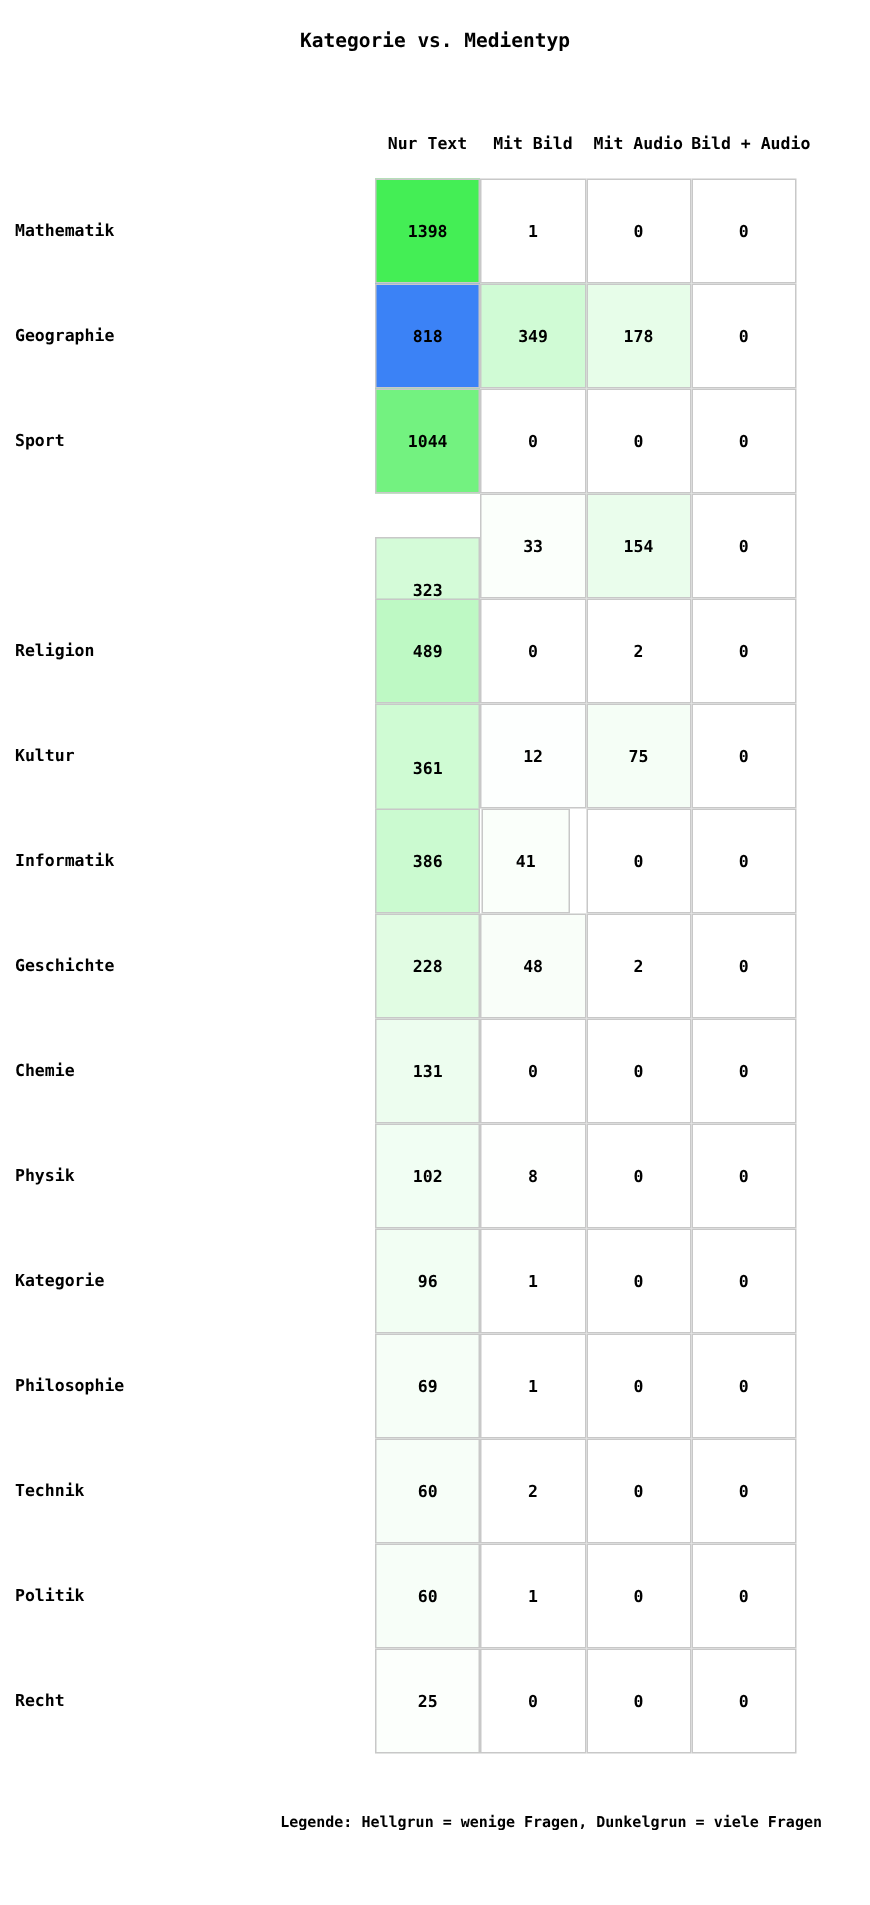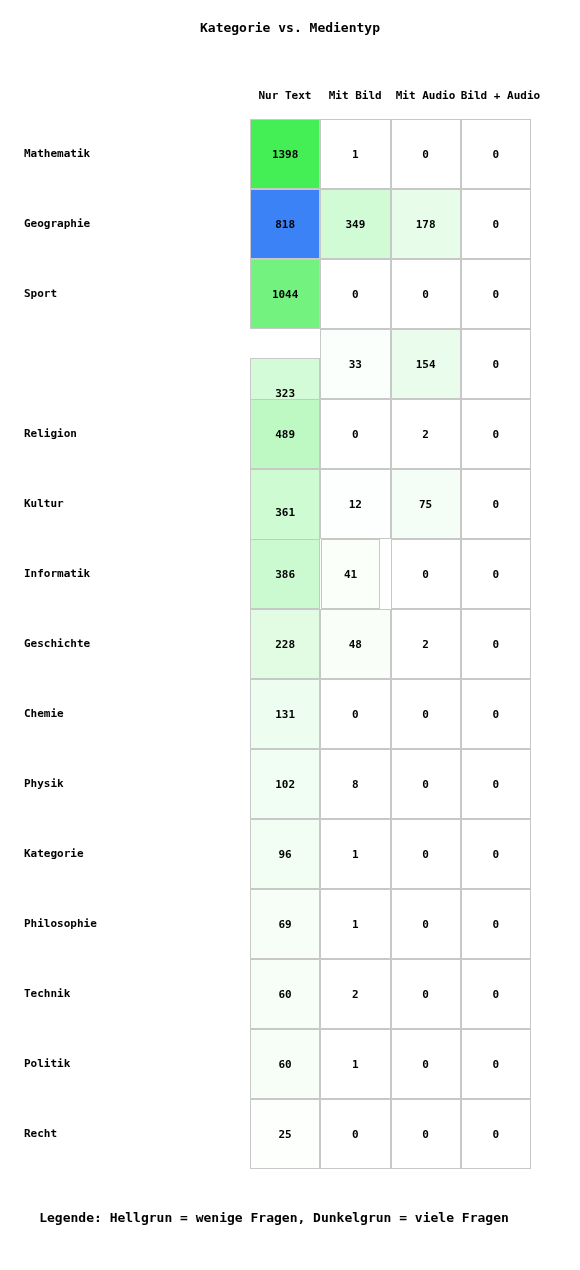--- a/index.html
+++ b/index.html
@@ -47,21 +47,21 @@
     font-weight: bold;
     color: #000000;
     white-space: nowrap;
     overflow: visible;
   }
   .col-header span {
     display: inline-block;
   }
   .row-labels {
     position: absolute;
-    left: 24px;
+    left: 10px;
     top: 119px;
     width: 235px;
     height: 1050px;
   }
   .row-label {
     position: absolute;
     left: 0;
     height: 70px;
     line-height: 70px;
     font-size: 11px;
@@ -86,22 +86,22 @@
     font-size: 11px;
     font-weight: bold;
     color: #000000;
     text-align: right;
   }
   .legend-note {
     position: absolute;
     left: 0;
     top: 1210px;
     width: 548px;
-    text-align: center;
-    font-size: 13px;
+    text-align: right;
+    font-size: 10px;
     font-weight: bold;
     color: #000000;
   }
 </style>
 </head>
 <body>
 
 <div id="chart-root">
 
   <div class="chart-title">Kategorie vs. Medientyp</div>

